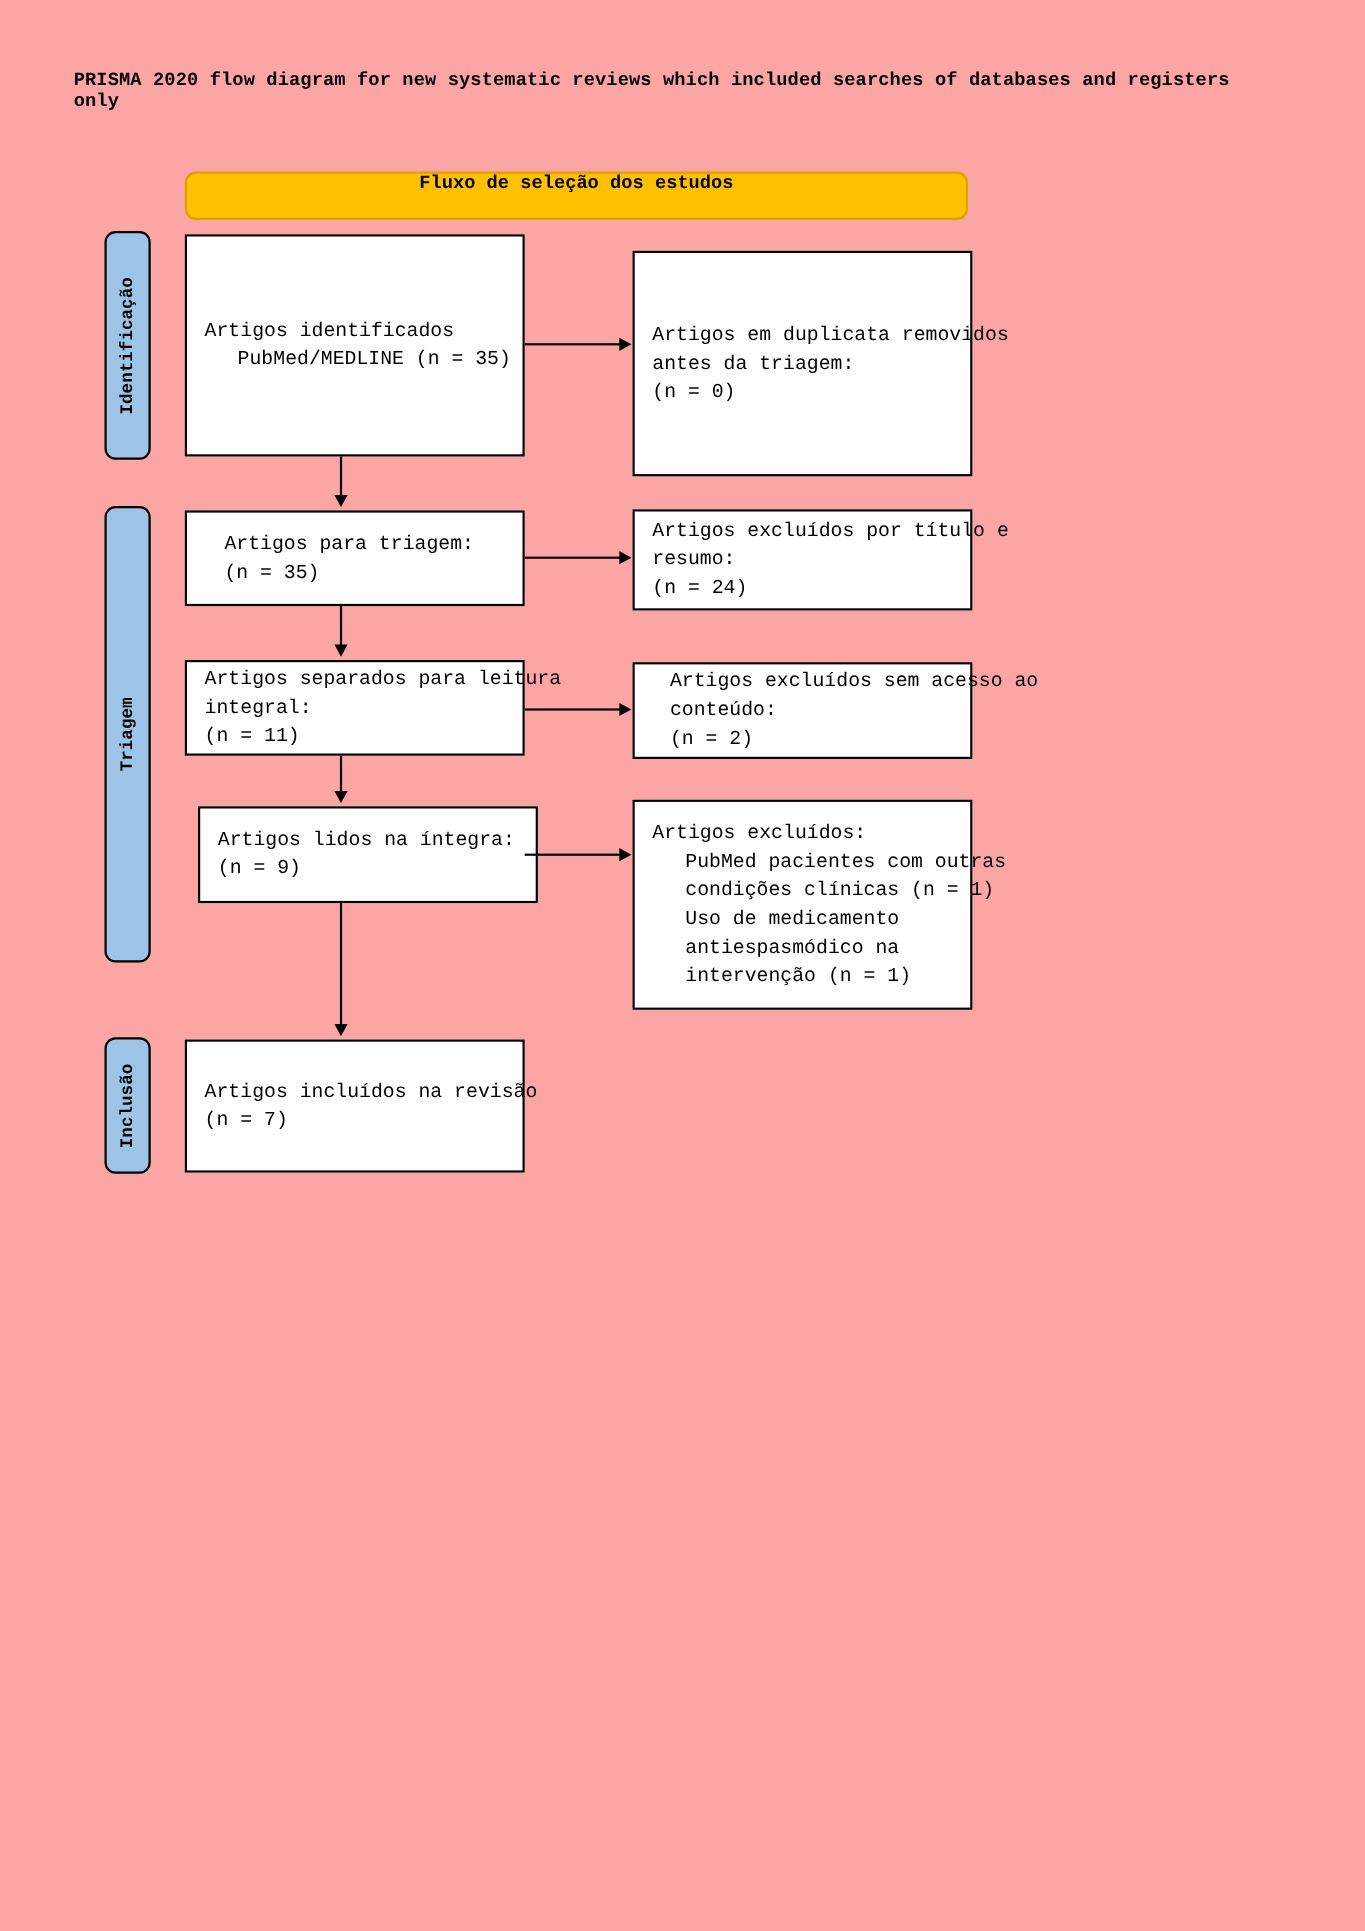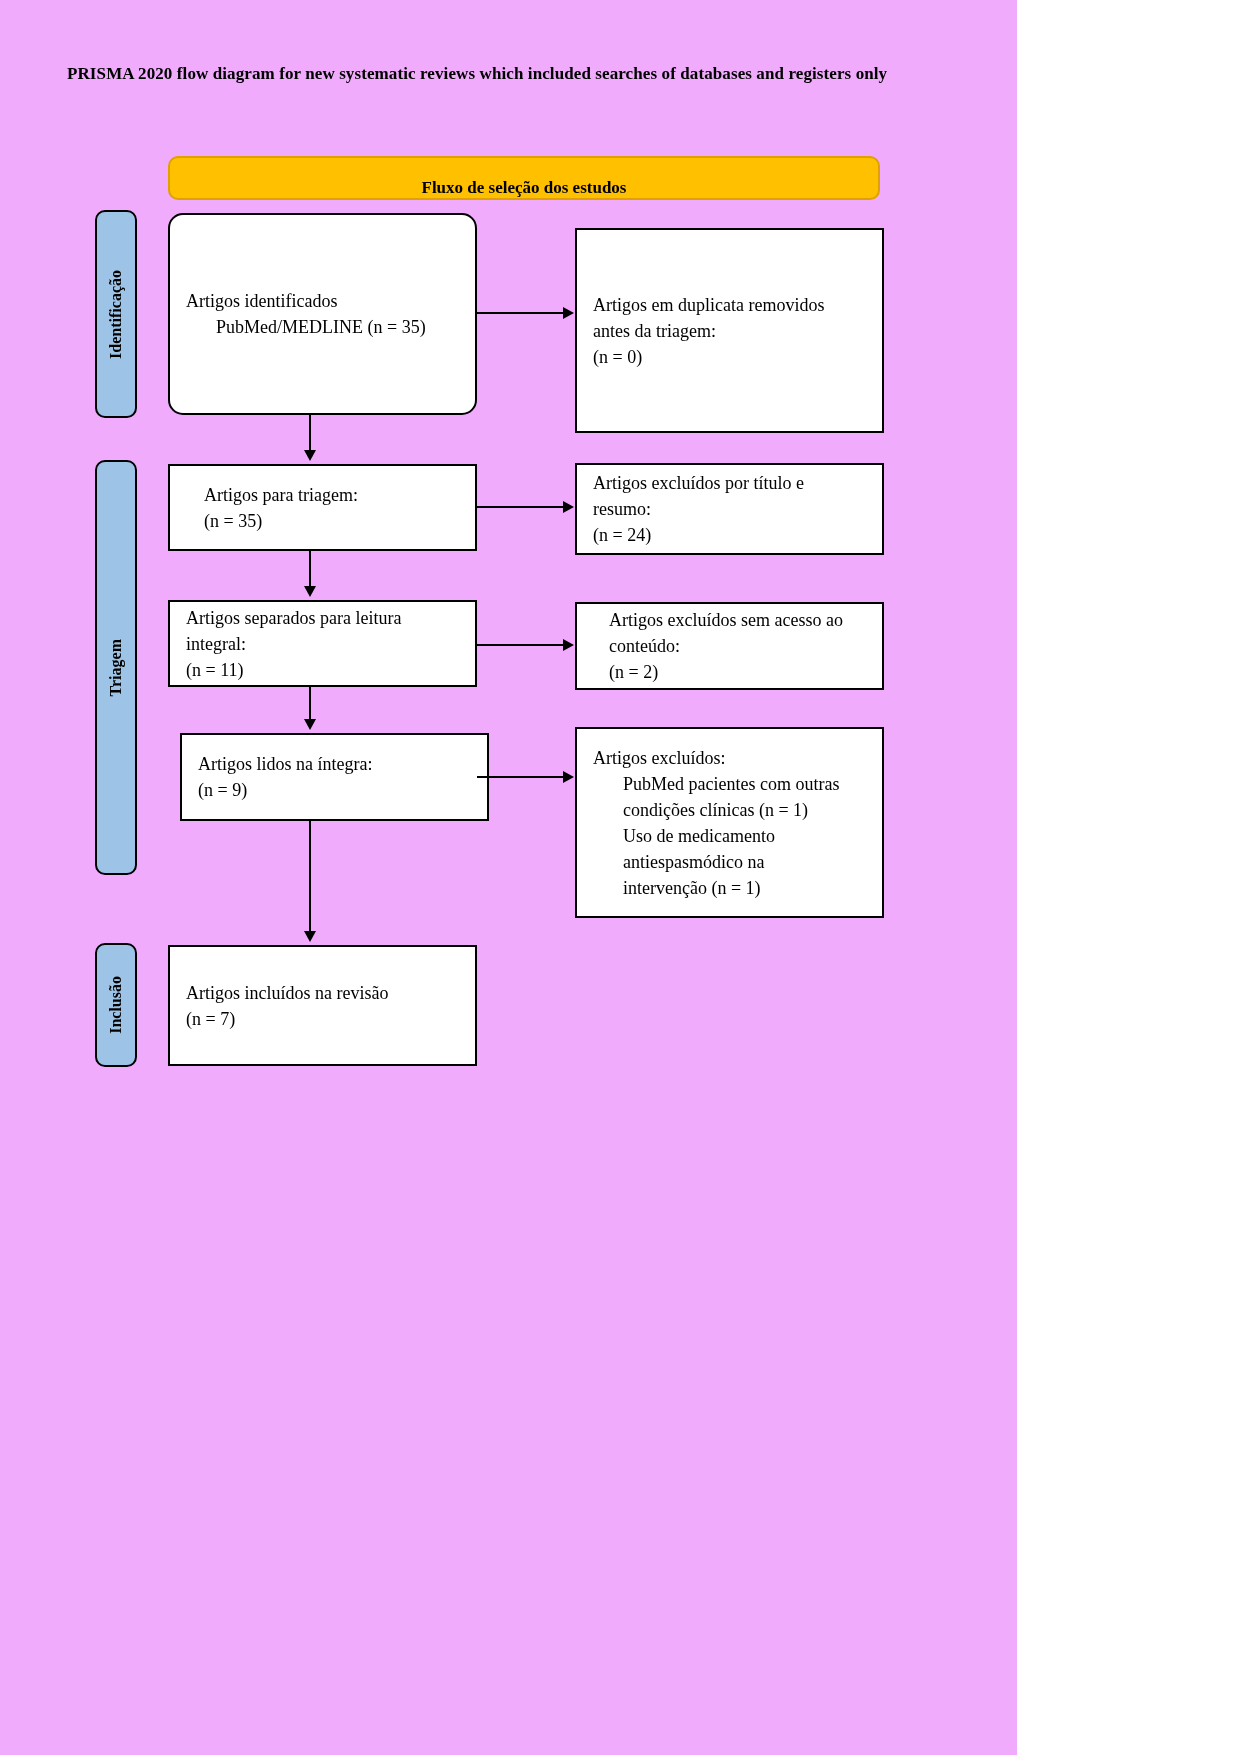--- a/index.html
+++ b/index.html
@@ -1,31 +1,31 @@
 <!DOCTYPE html>
 <html style="--header_fill: #FFC000; --header_border: #DFA000; --stage_fill: #9DC3E6; --line_color: #000000;"><head>
 <meta charset="utf-8">
 <style>
   :root{
     --header_fill:#FFC000; --header_border:#DFA000;
     --stage_fill:#9DC3E6; --line_color:#000000;
   }
   html,body{margin:0;padding:0;background:#ffffff;}
   .canvas{
-    position:relative; width:1017px; height:1755px; background:#f0abfc;
-    font-family:Liberation Serif, serif; color:#000; overflow:hidden;
+    position:relative; width:1241px; height:1755px; background:#fca5a5;
+    font-family:Liberation Mono, monospace; color:#000; overflow:hidden;
   }
   .page-title{
     position:absolute; left:67px; top:64px; width:1100px; margin:0;
     font-size:17px; font-weight:bold; letter-spacing:0.1px;
   }
   .header-box{
     position:absolute; left:168px; top:156px; width:712px; height:44px;
     background:var(--header_fill); border:2.5px solid var(--header_border);
-    border-radius:10px; display:flex; align-items:flex-end; justify-content:center;
+    border-radius:10px; display:flex; align-items:flex-start; justify-content:center;
     box-sizing:border-box;
   }
   .header-box span{font-size:17px; font-weight:bold;}
   .stage{
     position:absolute; left:95px; width:42px;
     background:var(--stage_fill); border:2.5px solid var(--line_color);
     border-radius:10px; box-sizing:border-box;
     display:flex; align-items:center; justify-content:center;
   }
   .stage .vtext{
@@ -63,21 +63,21 @@
   <div class="stage" style="top:210px;height:208px;">
     <span class="vtext">Identificação</span>
   </div>
   <div class="stage" style="top:460px;height:415px;">
     <span class="vtext">Triagem</span>
   </div>
   <div class="stage" style="top:943px;height:124px;">
     <span class="vtext">Inclusão</span>
   </div>
 
-  <div class="fbox" style="left:168px;top:213px;width:309px;height:202px;border-radius:15px;">
+  <div class="fbox" style="left:168px;top:213px;width:309px;height:202px;">
     <div class="ln">Artigos identificados</div>
     <div class="ln indent">PubMed/MEDLINE (n = 35)</div>
   </div>
 
   <div class="fbox" style="left:168px;top:464px;width:309px;height:87px;padding-left:34px;">
     <div class="ln">Artigos para triagem:</div>
     <div class="ln">(n = 35)</div>
   </div>
 
   <div class="fbox" style="left:168px;top:600px;width:309px;height:87px;">

